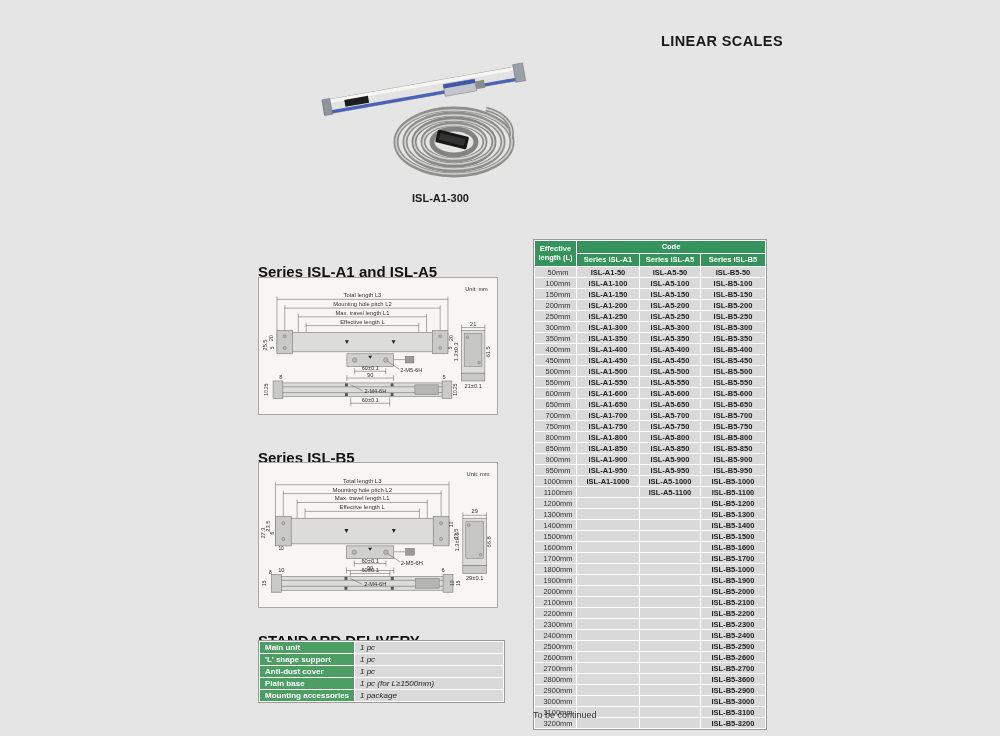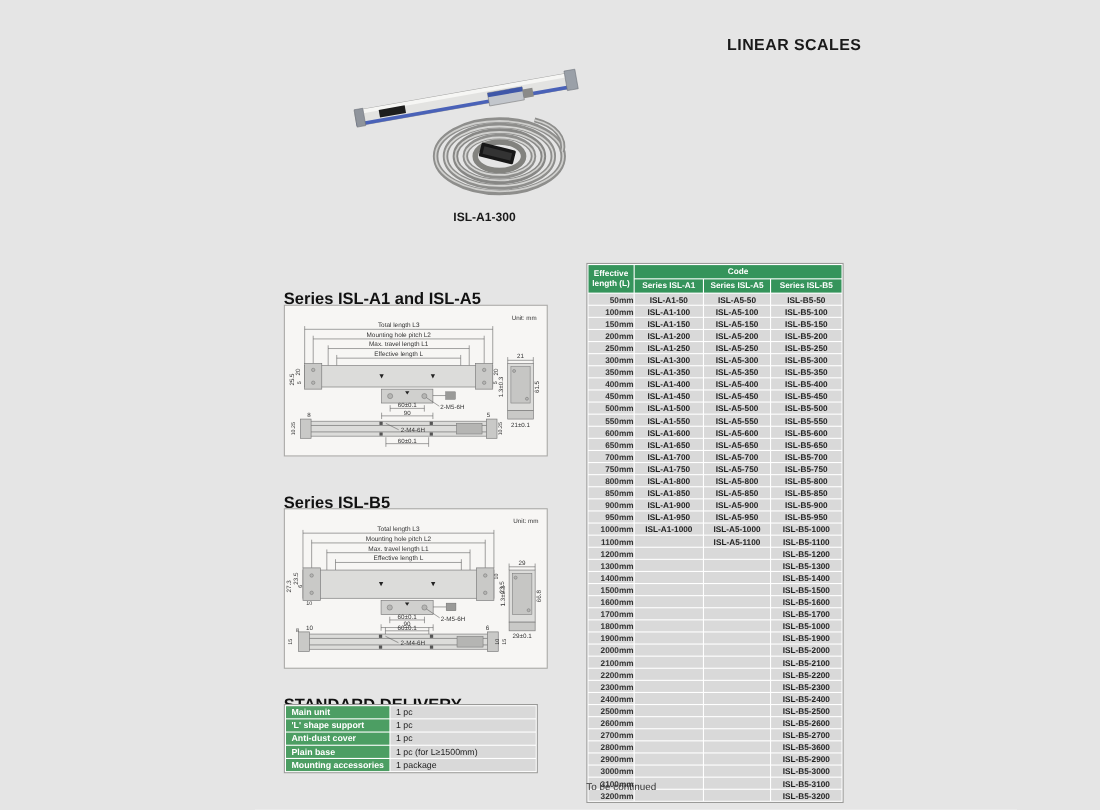--- a/index.html
+++ b/index.html
@@ -33,31 +33,31 @@
   svg .barbody{fill:#dcdcda;stroke:#777;stroke-width:.6;}
   svg .barend{fill:#c9c9c7;stroke:#777;stroke-width:.6;}
   svg .plate{fill:#d0d0ce;stroke:#777;stroke-width:.6;}
   svg .screw{fill:#b5b5b3;stroke:#666;stroke-width:.4;}
   svg .sq{fill:#555;}
 
   
   .code-table{left:533px;top:207px;border-collapse:separate;border-spacing:1px;background:#fff;border:1px solid #9a9a98;margin-top:32px;}
   .code-table th{background:var(--green);color:#fff;font-size:7.5px;font-weight:bold;padding:0;height:12px;text-align:center;line-height:1.15;}
   .code-table td{background:var(--cell);font-size:7.5px;height:10px;padding:0;color:#222;}
-  .code-table td.len{text-align:right;padding-left:5px;font-weight:bold;color:#333;}
+  .code-table td.len{text-align:center;padding-left:5px;font-weight:normal;color:#333;}
   .code-table td.code{text-align:center;font-weight:bold;}
 
   .continued{left:533px;top:710px;width:228px;text-align:left;font-size:9px;color:#333;}
 
   
   #delivery-heading{left:258px;top:632px;text-align:right;}
   .delivery-table{left:258px;top:640px;border-collapse:separate;border-spacing:1px;background:#fff;border:1px solid #9a9a98;}
   .delivery-table td{height:11px;font-size:8px;padding:0 0 0 5px;}
   .delivery-table td.item{background:var(--delivery-green);color:#fff;font-weight:bold;width:94px;}
-  .delivery-table td.qty{background:var(--cell);color:#222;width:132px;}
+  .delivery-table td.qty{background:var(--cell);color:#222;width:148px;font-style:italic;}
 </style>
 </head>
 <body>
 
 <div class="page">
 
   <div class="abs title">LINEAR SCALES</div>
 
   <div class="abs product-photo">
     <svg viewBox="0 0 245 135">

